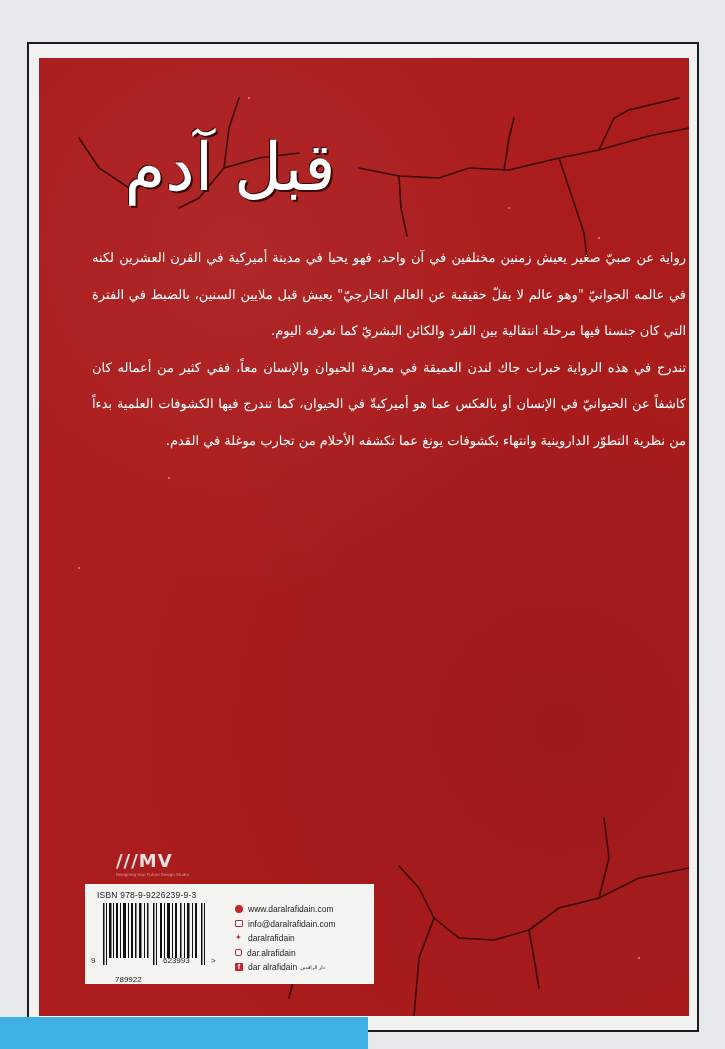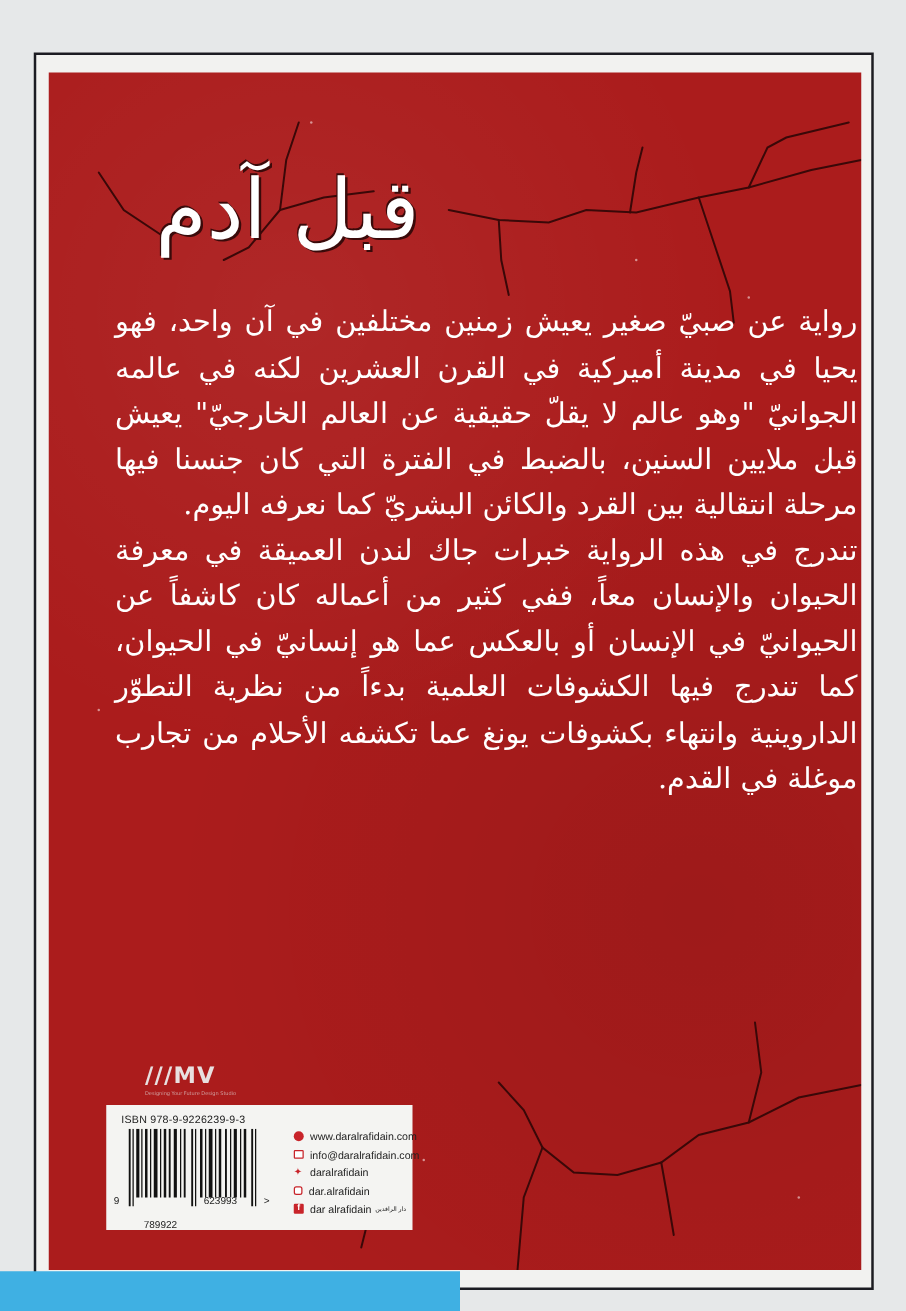--- a/index.html
+++ b/index.html
@@ -23,32 +23,33 @@
   .cracks { position:absolute; left:0; top:0; width:650px; height:958px; }
   .title {
     position:absolute; left:100px; top:118px; width:260px; height:100px;
     color:#ffffff; font-family:"DejaVu Serif", serif; font-size:66px;
     direction:rtl; text-align:center; line-height:100px;
     text-shadow: 2px 2px 0 #3a0a0a, -1px -1px 0 #3a0a0a;
   }
   .blurb {
     position:absolute; left:92px; top:240px; width:594px;
     direction:rtl; text-align:justify;
-    color:#ffffff; font-family:"DejaVu Serif", serif; font-size:23px;
+    color:#ffffff; font-family:"DejaVu Serif", serif; font-size:13px;
     line-height:36.5px;
   }
   .blurb p { margin:0; text-align-last:right; }
   .logo {
     position:absolute; left:116px; top:850px; width:80px; height:30px;
   }
   .logo-mark { color:#e8e0e0; font-size:18px; font-weight:bold; letter-spacing:1px; }
   .logo-tag { color:#d0a0a0; font-size:4px; display:block; margin-top:1px; }
   .label {
     position:absolute; left:85px; top:884px; width:245px; height:100px;
     background:#f4f4f2;
+    padding-left:44px;
   }
   .isbn {
     position:absolute; left:12px; top:6px; font-size:8.5px; color:#222;
     font-family:"Liberation Sans", sans-serif; letter-spacing:0.2px;
   }
   .barcode { position:absolute; left:12px; top:19px; width:120px; height:66px; }
   .bc-digits {
     position:absolute; top:72px; font-size:8px; color:#222;
     font-family:"Liberation Sans", sans-serif;
   }
@@ -106,21 +107,21 @@
       <circle cx="600" cy="900" r="1"></circle>
         <circle cx="130" cy="420" r="1"></circle>
     </g>
   </svg>
 </div>
 
 <div class="title">قبل آدم</div>
 
 <div class="blurb">
   <p>رواية عن صبيّ صغير يعيش زمنين مختلفين في آن واحد، فهو يحيا في مدينة أميركية في القرن العشرين لكنه في عالمه الجوانيّ "وهو عالم لا يقلّ حقيقية عن العالم الخارجيّ" يعيش قبل ملايين السنين، بالضبط في الفترة التي كان جنسنا فيها مرحلة انتقالية بين القرد والكائن البشريّ كما نعرفه اليوم.</p>
-  <p>تندرج في هذه الرواية خبرات جاك لندن العميقة في معرفة الحيوان والإنسان معاً، ففي كثير من أعماله كان كاشفاً عن الحيوانيّ في الإنسان أو بالعكس عما هو إنسانيّ في الحيوان، كما تندرج فيها الكشوفات العلمية بدءاً من نظرية التطوّر الداروينية وانتهاء بكشوفات يونغ عما تكشفه الأحلام من تجارب موغلة في القدم.</p>
+  <p>تندرج في هذه الرواية خبرات جاك لندن العميقة في معرفة الحيوان والإنسان معاً، ففي كثير من أعماله كان كاشفاً عن الحيوانيّ في الإنسان أو بالعكس عما هو أميركيةّ في الحيوان، كما تندرج فيها الكشوفات العلمية بدءاً من نظرية التطوّر الداروينية وانتهاء بكشوفات يونغ عما تكشفه الأحلام من تجارب موغلة في القدم.</p>
 </div>
 
 <div class="logo">
   <span class="logo-mark">///MV</span>
   <span class="logo-tag">Designing Your Future Design Studio</span>
 </div>
 
 <div class="label">
   <div class="isbn">ISBN  978-9-9226239-9-3</div>
   <svg class="barcode" viewBox="0 0 120 66">

